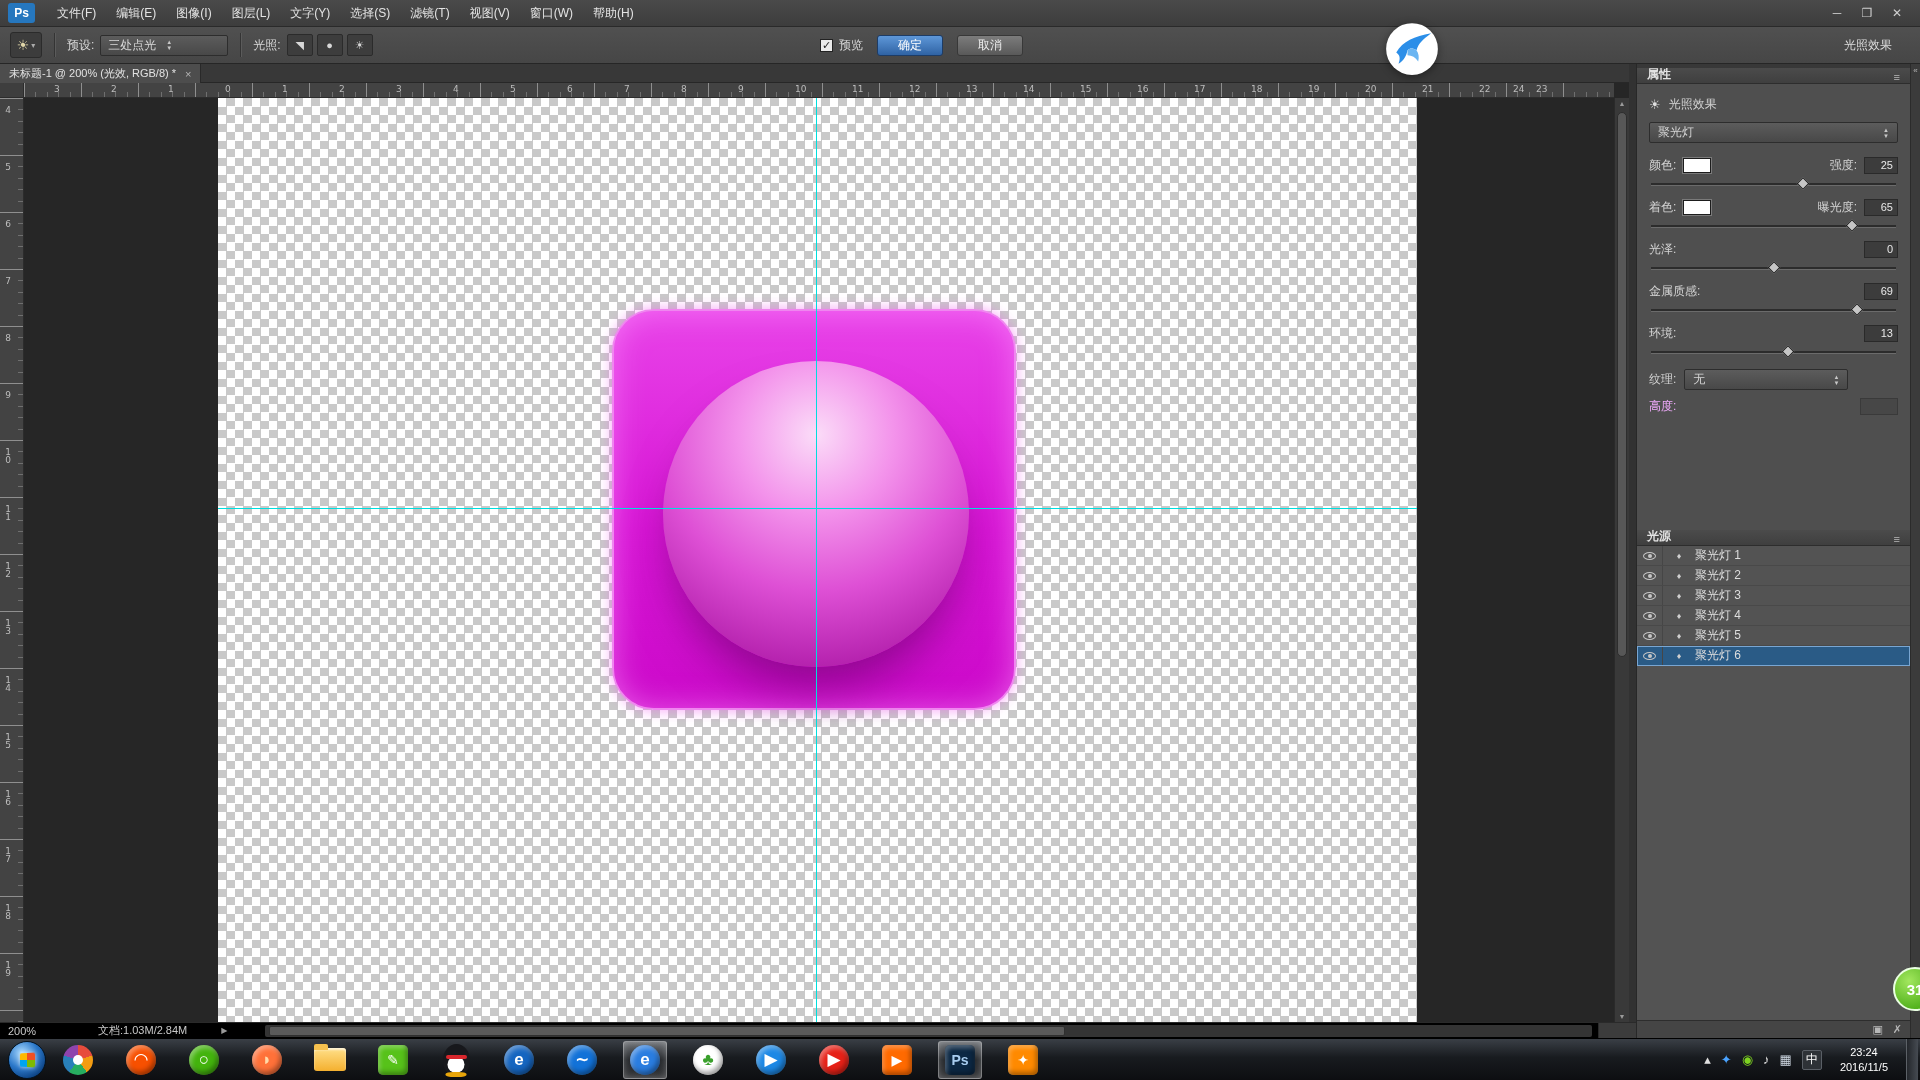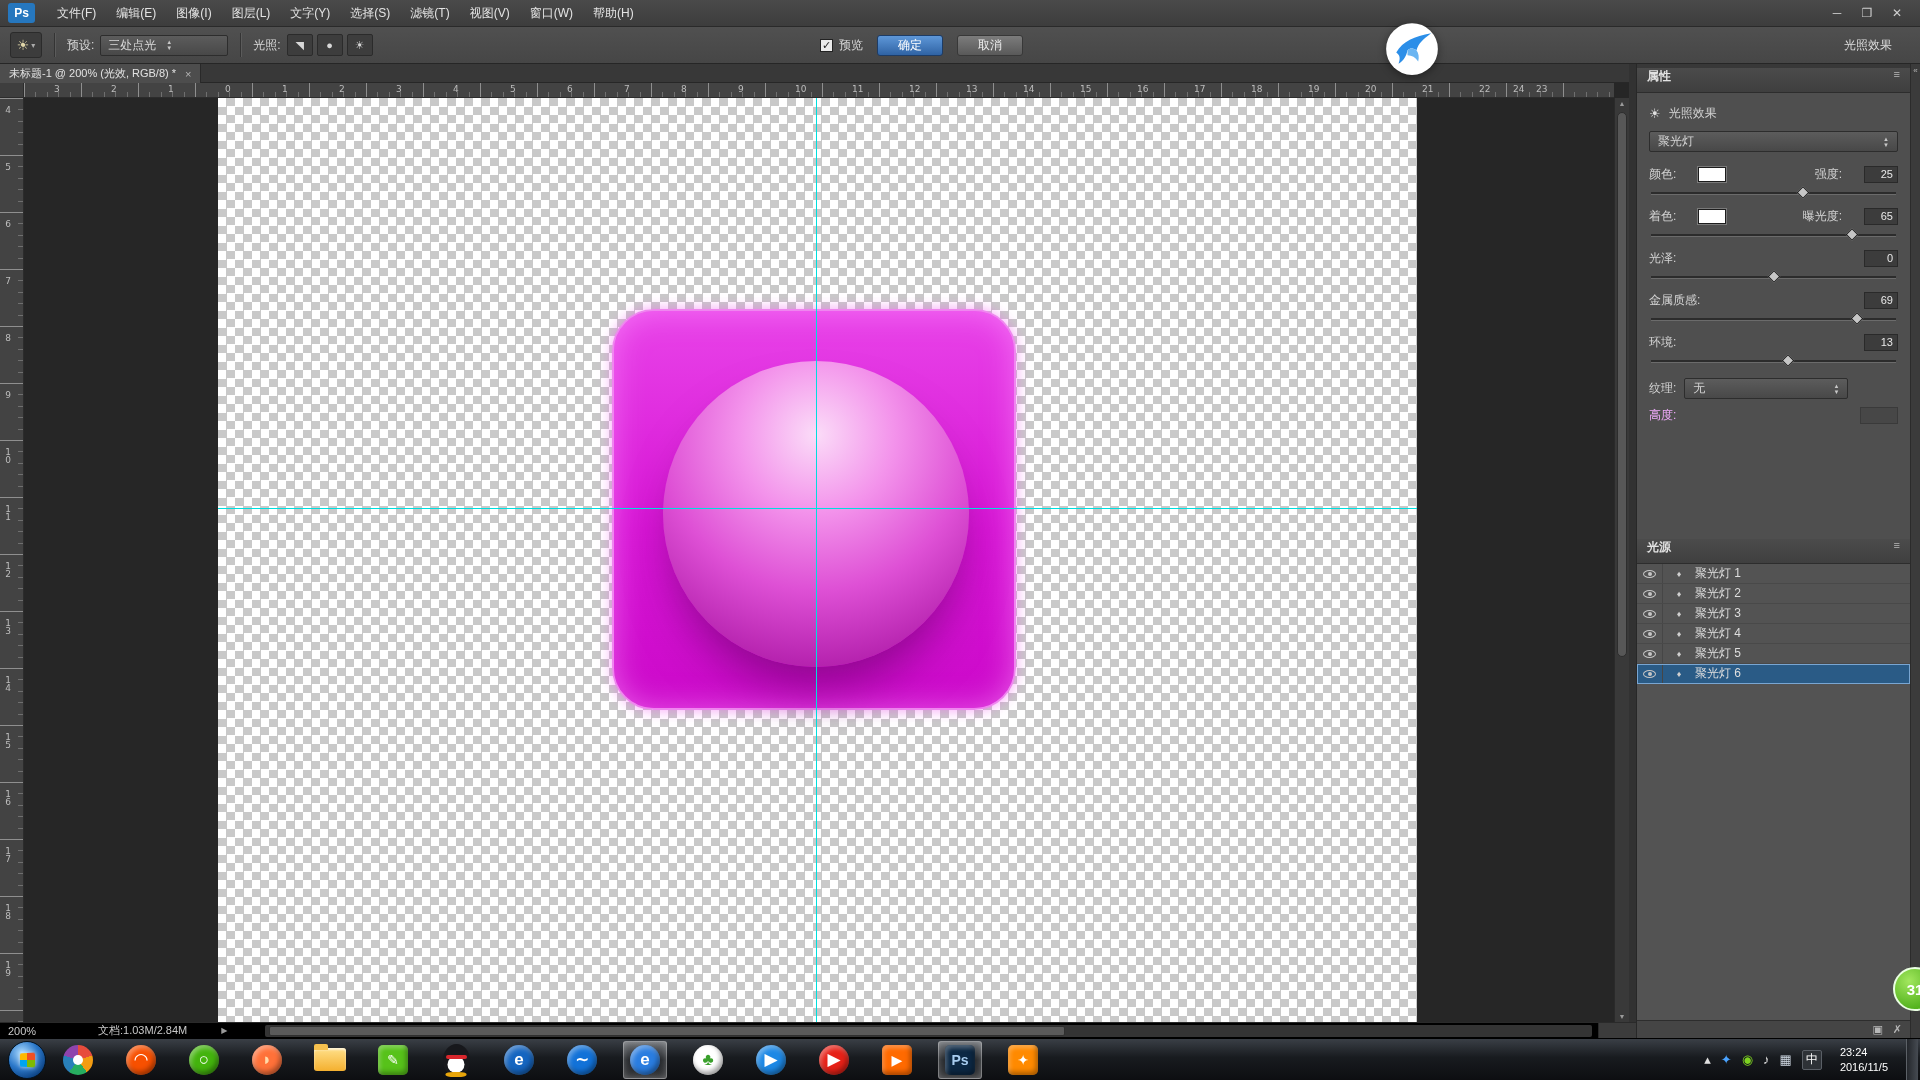--- a/index.html
+++ b/index.html
@@ -110,31 +110,31 @@
   .hthumb { position:absolute; left:4px; width:60%; top:1px; bottom:1px; background:#5a5a5a;
     border:1px solid #2f2f2f; border-radius:2px; }
   .sb-corner { position:absolute; right:0; top:0; width:38px; height:100%; background:#3c3c3c; border-left:1px solid #2a2a2a; }
 
   
   .rightcol { position:absolute; left:1636px; top:64px; width:284px; height:974px; background:#4f4f4f; border-left:1px solid #282828; }
   .rc-strip { position:absolute; right:0; top:0; width:10px; height:100%; background:#3b3b3b;
     border-left:1px solid #2b2b2b; color:#b5b5b5; font-size:8px; text-align:center; line-height:14px; }
   .panel-area { position:absolute; left:0; top:0; right:10px; bottom:0; display:flex; flex-direction:column; }
   .rc-topstrip { height:4px; background:#383838; }
-  .panel-header { height:25px; background:linear-gradient(#4b4b4b,#3f3f3f); border-bottom:1px solid #2d2d2d;
-    display:flex; align-items:flex-start; padding:0 10px; color:#e2e2e2; font-size:12px; font-weight:bold; flex:0 0 auto; }
+  .panel-header { height:16px; background:linear-gradient(#4b4b4b,#3f3f3f); border-bottom:1px solid #2d2d2d;
+    display:flex; align-items:flex-end; padding:0 10px; color:#e2e2e2; font-size:12px; font-weight:bold; flex:0 0 auto; }
   .ph-menu { margin-left:auto; color:#b8b8b8; font-weight:normal; font-size:11px; }
   .props-content { padding:8px 12px 0; color:#d4d4d4; font-size:12px; flex:0 0 auto; }
   .effect-row { display:flex; align-items:center; gap:8px; height:24px; margin-bottom:6px; }
   .effect-icon { color:#e0e0e0; font-size:13px; }
   .big-combo { height:21px; background:linear-gradient(#5c5c5c,#484848); border:1px solid #2d2d2d; border-radius:2px;
     display:flex; align-items:center; padding:0 8px; margin-bottom:12px; }
   .big-combo .stepper { margin-left:auto; }
   .prow { margin-bottom:6px; }
-  .prow-top { display:flex; align-items:center; height:20px; gap:22px; }
+  .prow-top { display:flex; align-items:center; height:20px; gap:7px; }
   .swatch { width:28px; height:15px; background:#fff; border:1px solid #1d1d1d; box-shadow:0 0 0 1px #7a7a7a; }
   .spacer { flex:1; }
   .pvalue { width:34px; height:17px; background:#3c3c3c; border:1px solid #2a2a2a; color:#e8e8e8;
     font-size:11px; display:flex; align-items:center; justify-content:flex-end; padding:0 4px; }
   .slider { position:relative; height:14px; margin:2px 2px 0; }
   .slider .track { position:absolute; left:0; right:0; top:6px; height:2px; background:#2c2c2c;
     box-shadow:0 1px 0 rgba(255,255,255,.16); }
   .slider .knob { position:absolute; top:2px; width:9px; height:9px; background:#c6c6c6;
     border:1px solid #1e1e1e; transform:translateX(-50%) rotate(45deg); }
   .texture-row { display:flex; align-items:center; gap:8px; margin:10px 0 8px; }
@@ -188,21 +188,21 @@
   .penguin .belly { position:absolute; left:50%; bottom:3px; transform:translateX(-50%);
     width:17px; height:17px; background:#fff; border-radius:50%; }
   .penguin::before { content:""; position:absolute; top:11px; left:3px; right:3px; height:4px;
     background:#d8262c; border-radius:2px; z-index:2; }
   .penguin::after { content:""; position:absolute; left:50%; bottom:-1px; transform:translateX(-50%);
     width:21px; height:5px; background:#e8a50a; border-radius:40%; }
   .tray { margin-left:auto; display:flex; align-items:center; gap:10px; }
   .tray-icon { font-size:13px; }
   .ime-chip { width:20px; height:20px; background:#2e3237; border:1px solid #5a5f66; color:#fff;
     font-size:12px; display:flex; align-items:center; justify-content:center; border-radius:2px; }
-  .clock { color:#fff; font-size:11px; line-height:1.3; padding:0 8px; }
+  .clock { text-align:center; color:#fff; font-size:11px; line-height:1.3; padding:0 8px; }
   .show-desktop { width:12px; height:42px; background:linear-gradient(90deg,#24272c,#464b52);
     border-left:1px solid #5c6167; flex:0 0 auto; }
 
   
   .thunder { position:absolute; left:1385px; top:22px; width:54px; height:54px; z-index:60;
     filter:drop-shadow(0 2px 4px rgba(0,0,0,.4)); }
   .badge31 { position:absolute; left:1893px; top:967px; width:44px; height:44px; border-radius:50%;
     background:radial-gradient(circle at 35% 30%, #a2e75e, #54b31e 72%);
     border:2px solid #eaffe2; color:#fff; font-weight:bold; font-size:15px;
     display:flex; align-items:center; justify-content:center; z-index:60; }

